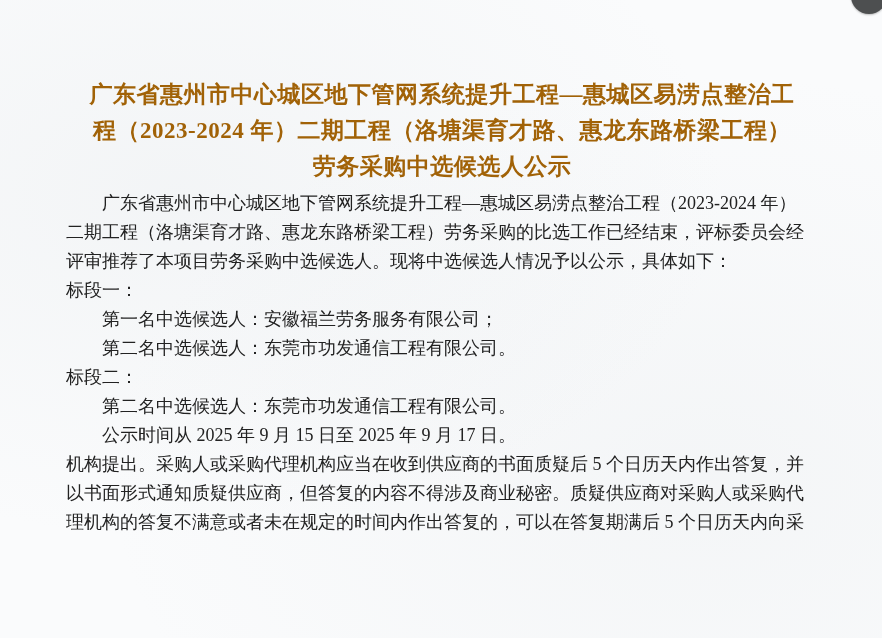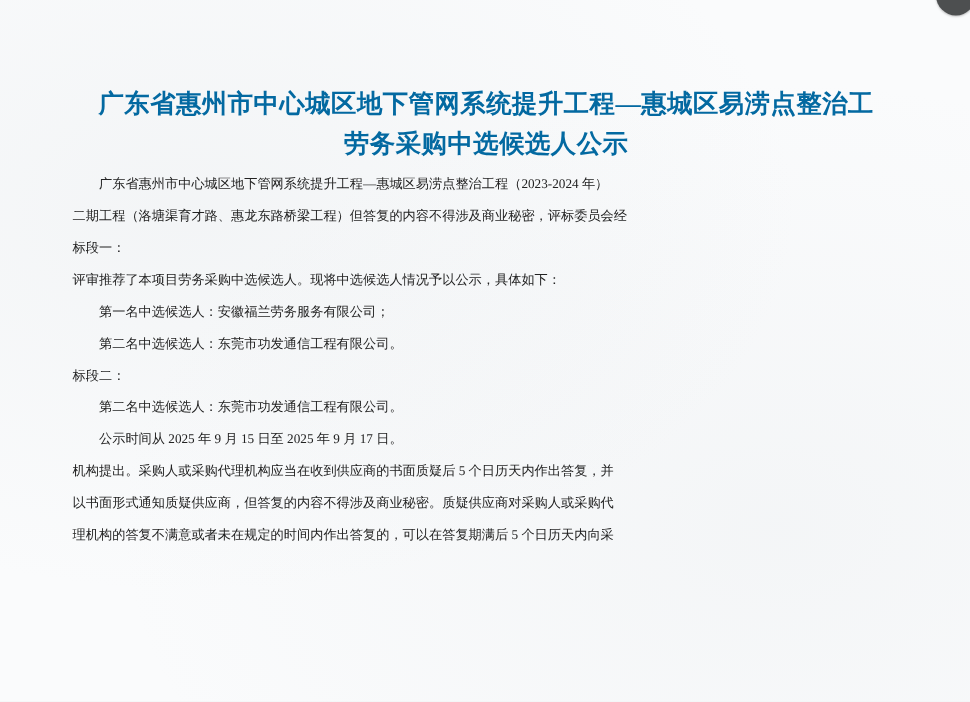--- a/index.html
+++ b/index.html
@@ -42,51 +42,52 @@
     left: 66px;
     top: 77px;
     width: 752px;
   }
   .title {
     text-align: center;
     font-weight: bold;
     font-size: 23px;
     line-height: 36px;
     letter-spacing: 0.5px;
-    color: #0369a1;
+    color: #a16207;
   }
   .title .tline { white-space: nowrap; }
   .body-text {
     margin-top: 4px;
-    font-size: 12px;
+    font-size: 18px;
     line-height: 29px;
     color: #222;
   }
   .line { white-space: nowrap; }
   .line.indent { text-indent: 2em; }
 </style>
 </head>
 <body>
 
 <div class="stage">
 
   <div class="corner-btn"></div>
 
   <div class="doc">
 
     <div class="title">
       <div class="tline">广东省惠州市中心城区地下管网系统提升工程—惠城区易涝点整治工</div>
+      <div class="tline">程（2023-2024 年）二期工程（洛塘渠育才路、惠龙东路桥梁工程）</div>
       <div class="tline">劳务采购中选候选人公示</div>
     </div>
 
     <div class="body-text">
       <div class="line indent">广东省惠州市中心城区地下管网系统提升工程—惠城区易涝点整治工程（2023-2024 年）</div>
-      <div class="line">二期工程（洛塘渠育才路、惠龙东路桥梁工程）但答复的内容不得涉及商业秘密，评标委员会经</div>
+      <div class="line">二期工程（洛塘渠育才路、惠龙东路桥梁工程）劳务采购的比选工作已经结束，评标委员会经</div>
+      <div class="line">评审推荐了本项目劳务采购中选候选人。现将中选候选人情况予以公示，具体如下：</div>
       <div class="line">标段一：</div>
-      <div class="line">评审推荐了本项目劳务采购中选候选人。现将中选候选人情况予以公示，具体如下：</div>
       <div class="line indent">第一名中选候选人：安徽福兰劳务服务有限公司；</div>
       <div class="line indent">第二名中选候选人：东莞市功发通信工程有限公司。</div>
       <div class="line">标段二：</div>
       <div class="line indent">第二名中选候选人：东莞市功发通信工程有限公司。</div>
       <div class="line indent">公示时间从 2025 年 9 月 15 日至 2025 年 9 月 17 日。</div>
       <div class="line">机构提出。采购人或采购代理机构应当在收到供应商的书面质疑后 5 个日历天内作出答复，并</div>
       <div class="line">以书面形式通知质疑供应商，但答复的内容不得涉及商业秘密。质疑供应商对采购人或采购代</div>
       <div class="line">理机构的答复不满意或者未在规定的时间内作出答复的，可以在答复期满后 5 个日历天内向采</div>
     </div>
 

